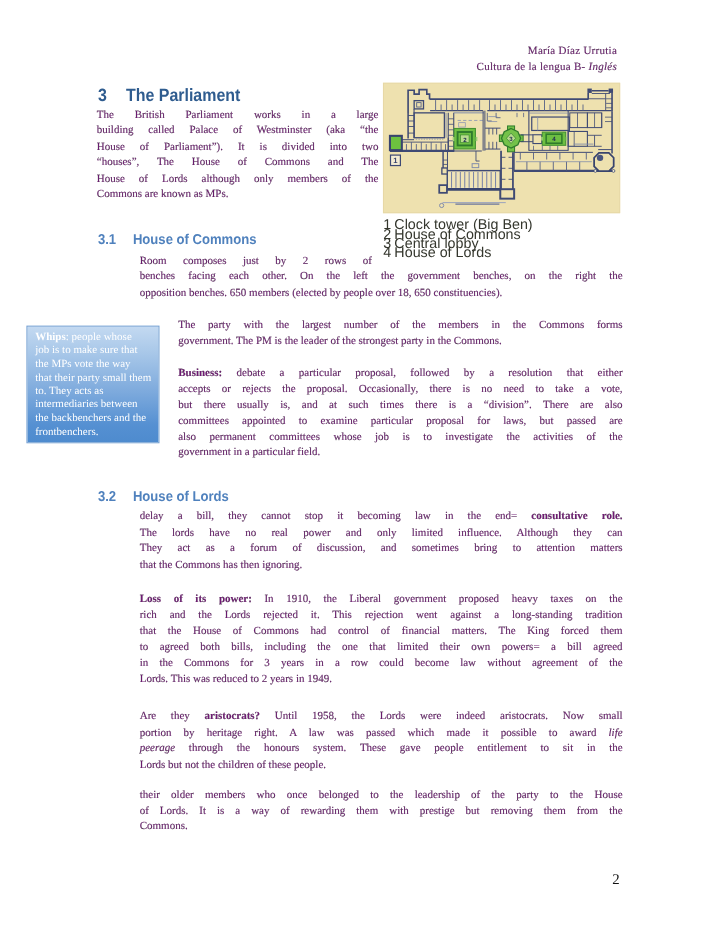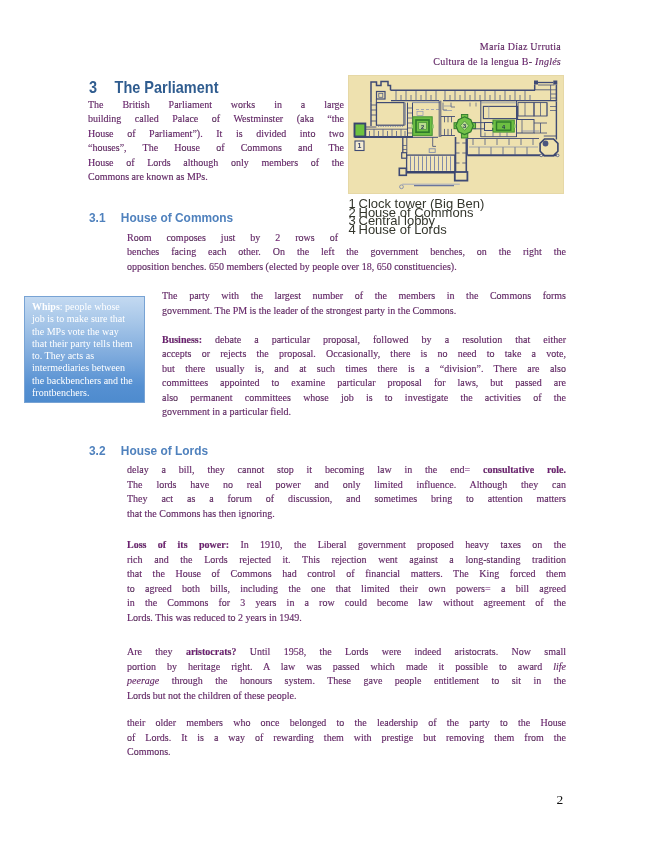--- a/index.html
+++ b/index.html
@@ -243,21 +243,21 @@
 <div class="j">also permanent committees whose job is to investigate the activities of the</div>
 <div class="l">government in a particular field.</div>
 </div>
 
 <div class="abs" style="left:24px;top:295.5px;width:106px;height:98.8px;padding:4.5px 6px 2px 7px;
   background:linear-gradient(180deg,#c3d9f1 0%,#a9c8e9 22%,#7fabdd 55%,#5590d2 85%,#4e8bce 100%);
   border:1.6px solid #78a3d4;color:#ffffff;font-size:10px;line-height:12.3px;">
 <div><b>Whips</b>: people whose</div>
 <div>job is to make sure that</div>
 <div>the MPs vote the way</div>
-<div>that their party tells them</div>
+<div>that their party small them</div>
 <div>to. They acts as</div>
 <div>intermediaries between</div>
 <div>the backbenchers and the</div>
 <div>frontbenchers.</div>
 </div>
 
 <h2 class="abs" style="left:89px;top:443.2px;font-size:13px;font-weight:bold;color:#4f81bd;transform:scaleX(0.915);transform-origin:0 0;">
 <span style="display:inline-block;width:34.8px;">3.2</span>House of Lords</h2>
 
 <div class="abs body12" style="left:127px;top:463px;width:439px;">

